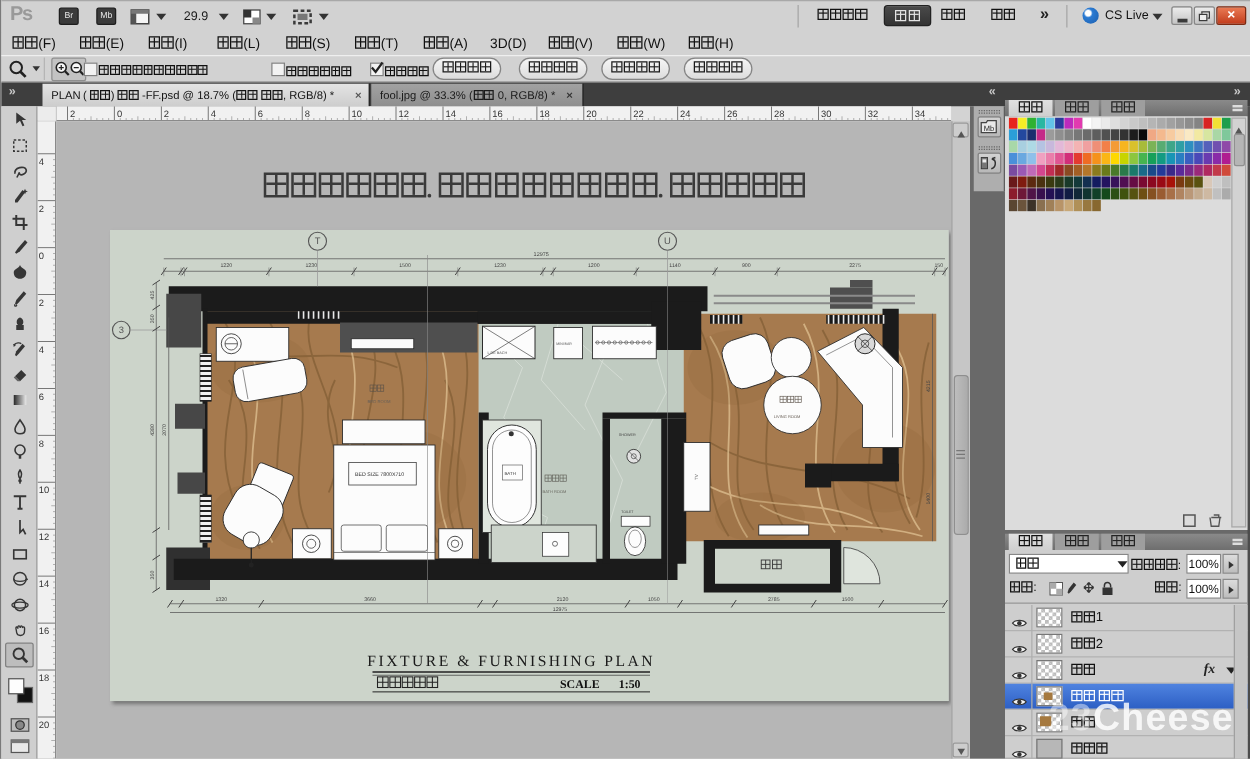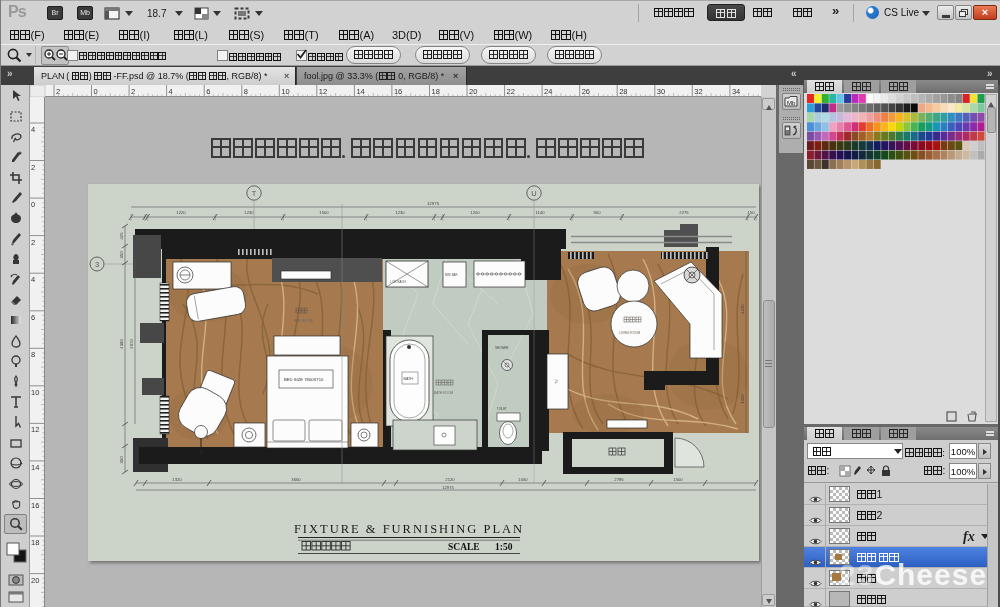--- a/index.html
+++ b/index.html
@@ -18,21 +18,21 @@
 <div class="abs" style="left:0;top:0;width:1000px;height:26px;background:#d2d2d2;border-top:1px solid #a8a8a8"></div>
 <div class="abs" style="left:7px;top:3px;font-size:16px;font-weight:bold;color:#999;letter-spacing:-1px">Ps</div>
 <div class="abs" style="left:46px;top:6px;width:16px;height:14px;background:#3b3b3b;border:1px solid #1e1e1e;border-radius:2px;color:#e6e6e6;font-size:7px;text-align:center;line-height:12px">Br</div>
 <div class="abs" style="left:76px;top:6px;width:16px;height:14px;background:#3b3b3b;border:1px solid #1e1e1e;border-radius:2px;color:#e6e6e6;font-size:7px;text-align:center;line-height:12px">Mb</div>
 <svg class="abs" style="left:103px;top:7px" width="16" height="13" viewBox="0 0 16 13">
 <rect x="1" y="1" width="14" height="11" fill="#f5f5f5" stroke="#444" stroke-width="1.2"></rect>
 <rect x="1" y="1" width="4" height="11" fill="#555"></rect>
     <rect x="1" y="1" width="14" height="3" fill="#777"></rect>
   </svg>
 <div class="abs" style="left:124px;top:11px;width:0;height:0;border:4px solid transparent;border-top:5px solid #333"></div>
-<div class="abs" style="left:146px;top:8px;font-size:10px;color:#1a1a1a">18.7</div>
+<div class="abs" style="left:146px;top:8px;font-size:10px;color:#1a1a1a">29.9</div>
 <div class="abs" style="left:174px;top:11px;width:0;height:0;border:4px solid transparent;border-top:5px solid #333"></div>
 <svg class="abs" style="left:193px;top:7px" width="15" height="13" viewBox="0 0 15 13">
 <rect x="1" y="1" width="13" height="11" fill="#fff" stroke="#444"></rect>
 <rect x="1" y="1" width="6" height="6" fill="#333"></rect>
     <rect x="8" y="7" width="6" height="5" fill="#888"></rect>
   </svg>
 <div class="abs" style="left:212px;top:11px;width:0;height:0;border:4px solid transparent;border-top:5px solid #333"></div>
 <svg class="abs" style="left:233px;top:7px" width="16" height="13" viewBox="0 0 16 13">
 <rect x="1.5" y="1.5" width="13" height="10" fill="none" stroke="#3a3a3a" stroke-width="2" stroke-dasharray="3 2"></rect>
 <rect x="4" y="4" width="8" height="5" fill="#777"></rect>
@@ -1110,21 +1110,21 @@
 <div class="abs" style="left:828px;top:507px;width:21px;height:16px;background-image:linear-gradient(45deg,#bbb 25%,transparent 25%,transparent 75%,#bbb 75%),linear-gradient(45deg,#bbb 25%,transparent 25%,transparent 75%,#bbb 75%);background-size:6px 6px;background-position:0 0,3px 3px;background-color:#fff;border:1px solid #777"></div>
 <div class="abs" style="left:855px;top:509px;font-size:10.5px;color:#111"><i class="h"></i><i class="h"></i>2</div>
 <div class="abs" style="left:803px;top:526px;width:194px;height:21px;border-bottom:1px solid #b2b2b2"></div>
 <div class="abs" style="left:808px;top:532px"><svg width="13" height="9" viewBox="0 0 13 9">
       <path d="M1 4.5 C3 1.5 10 1.5 12 4.5 C10 7.5 3 7.5 1 4.5 Z" fill="#f4f4f4" stroke="#333" stroke-width=".9"></path>
       <circle cx="6.5" cy="4.5" r="1.8" fill="#333"></circle>
     </svg></div>
 <div class="abs" style="left:824px;top:526px;width:1px;height:21px;background:#adadad"></div>
 <div class="abs" style="left:828px;top:528px;width:21px;height:16px;background-image:linear-gradient(45deg,#bbb 25%,transparent 25%,transparent 75%,#bbb 75%),linear-gradient(45deg,#bbb 25%,transparent 25%,transparent 75%,#bbb 75%);background-size:6px 6px;background-position:0 0,3px 3px;background-color:#fff;border:1px solid #777"></div>
 <div class="abs" style="left:855px;top:530px;font-size:10.5px;color:#111"><i class="h"></i><i class="h"></i></div>
-<div class="abs" style="left:962px;top:529px;font-size:14px;font-style:italic;font-weight:bold;color:#222;font-family:'Liberation Serif',serif">fx</div>
+<div class="abs" style="left:962px;top:529px;font-size:11px;font-style:italic;font-weight:bold;color:#222;font-family:'Liberation Serif',serif">fx</div>
 <div class="abs" style="left:980px;top:534px;width:0;height:0;border:4px solid transparent;border-top:5px solid #222"></div>
 <div class="abs" style="left:803px;top:547px;width:194px;height:21px;background:linear-gradient(#4f83e0,#2d5fc4);border-bottom:1px solid #b2b2b2"></div>
 <div class="abs" style="left:808px;top:553px"><svg width="13" height="9" viewBox="0 0 13 9">
       <path d="M1 4.5 C3 1.5 10 1.5 12 4.5 C10 7.5 3 7.5 1 4.5 Z" fill="#f4f4f4" stroke="#333" stroke-width=".9"></path>
       <circle cx="6.5" cy="4.5" r="1.8" fill="#333"></circle>
     </svg></div>
 <div class="abs" style="left:824px;top:547px;width:1px;height:21px;background:#adadad"></div>
 <div class="abs" style="left:828px;top:549px;width:21px;height:16px;background-image:linear-gradient(45deg,#bbb 25%,transparent 25%,transparent 75%,#bbb 75%),linear-gradient(45deg,#bbb 25%,transparent 25%,transparent 75%,#bbb 75%);background-size:6px 6px;background-position:0 0,3px 3px;background-color:#fff;border:1px solid #777"></div>
 <div class="abs" style="left:834px;top:554px;width:7px;height:6px;background:#a5793f"></div>
 <div class="abs" style="left:855px;top:551px;font-size:10.5px;color:#fff"><i class="h"></i><i class="h"></i> <i class="h"></i><i class="h"></i></div>

